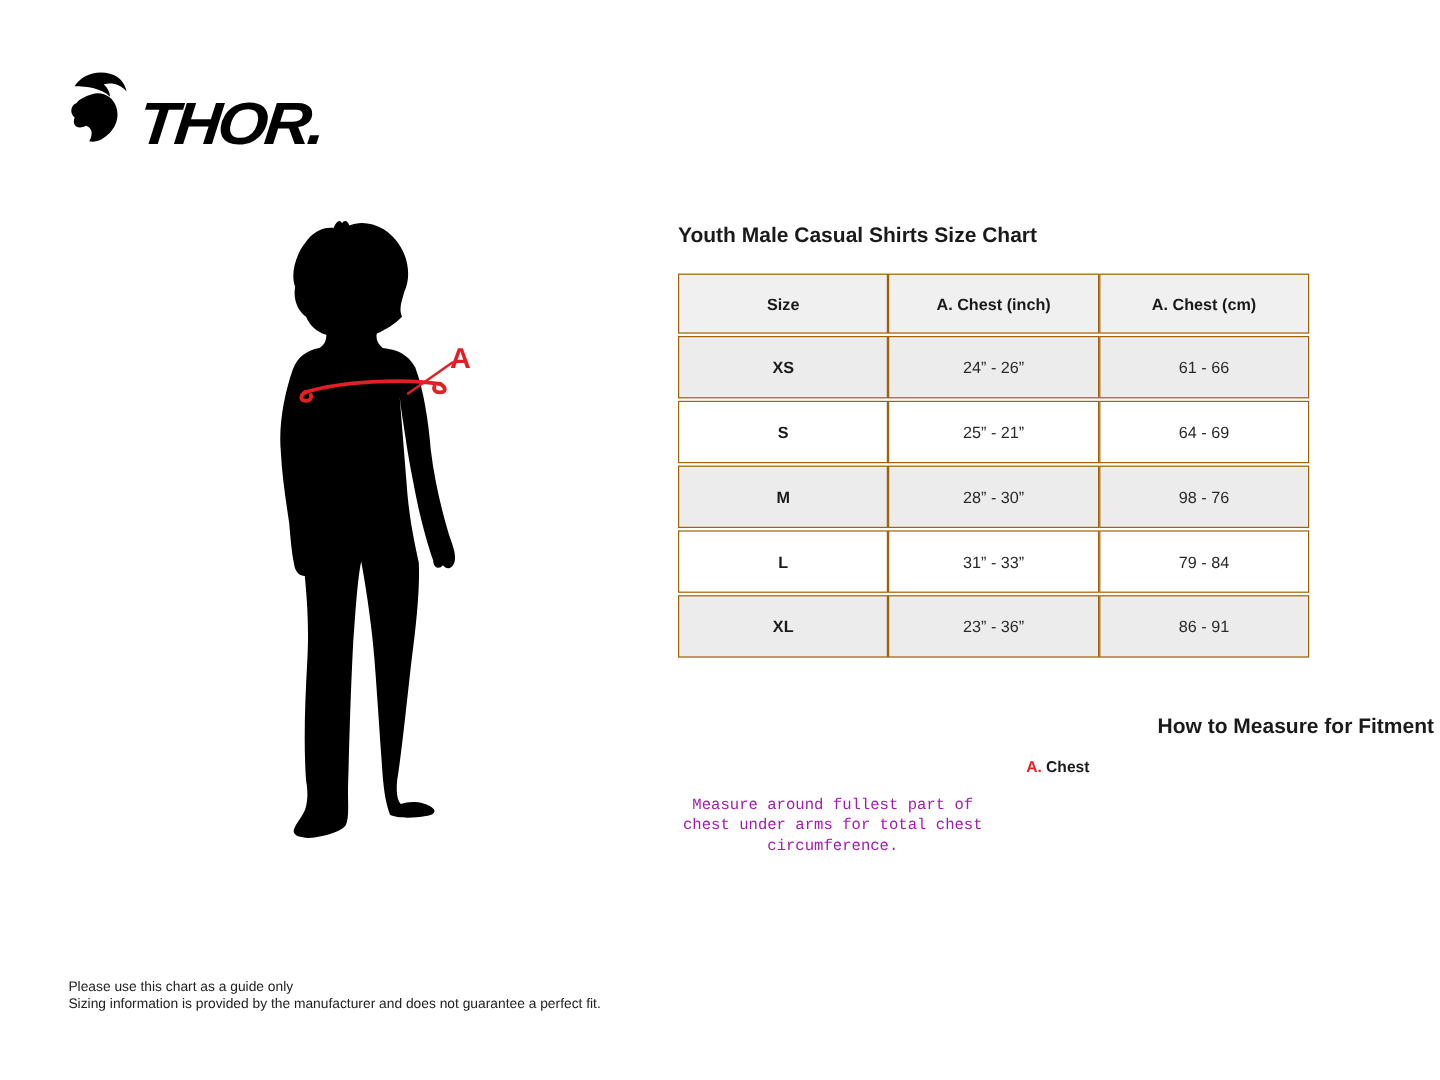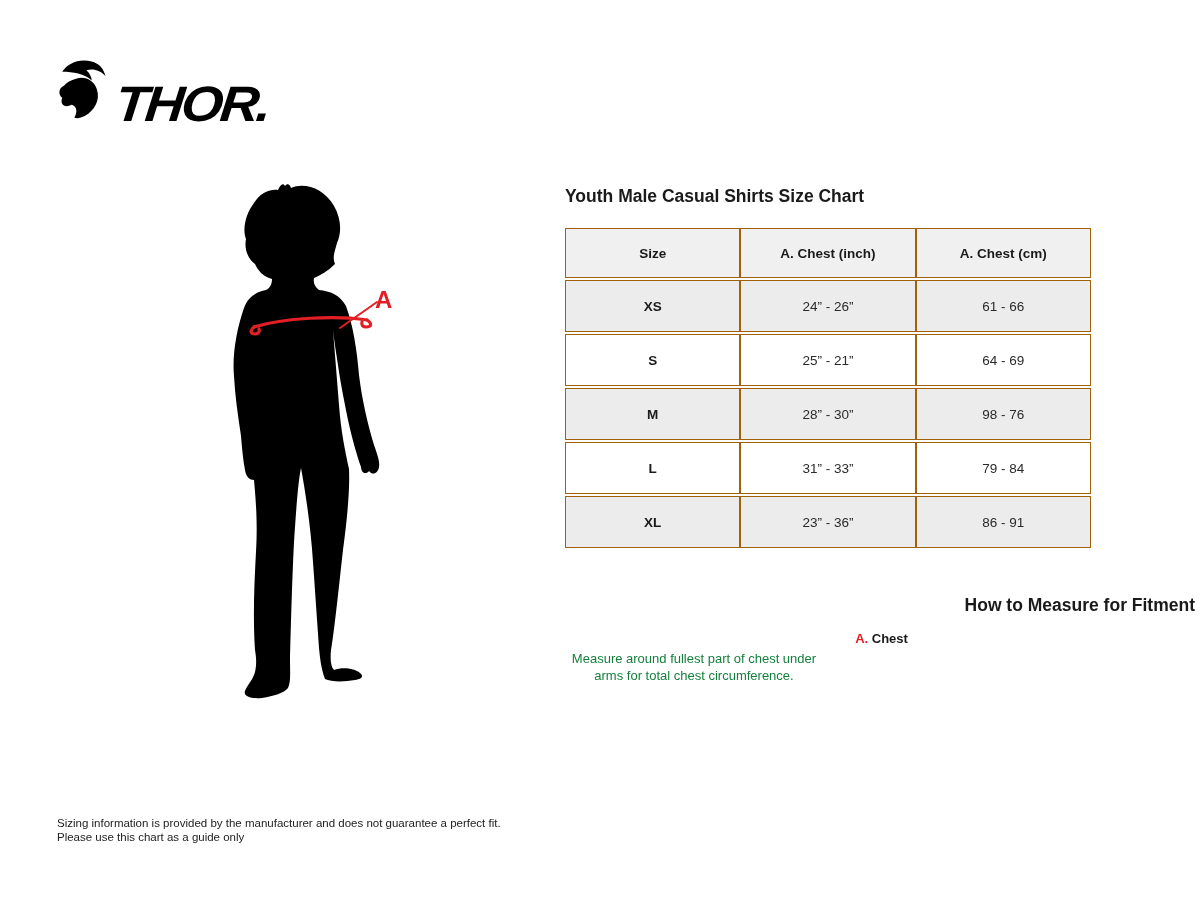--- a/index.html
+++ b/index.html
@@ -42,21 +42,21 @@
   table.size-table th { height: 50px; font-weight: bold; color: #1a1a1a; background: #f0f0f0; }
   table.size-table td { height: 52px; background: #ffffff; }
   table.size-table tbody tr:nth-child(odd) td { background: #ececec; }
   table.size-table td.c-size { font-weight: bold; color: #1a1a1a; }
 
   .measure-title { font-size: 17.5px; font-weight: bold; color: #1a1a1a; margin: 45px 0 15px 0; text-align: right; }
   .measure-item { margin-left: 3px; text-align: center; }
   .measure-head { font-size: 13px; font-weight: bold; }
   .measure-key { color: var(--accent-red, #e31f26); }
   .measure-name { color: #1a1a1a; }
-  .measure-desc { width: 252px; font-size: 13px; line-height: 17px; color: #15803d; margin-top: 4px; }
+  .measure-desc { width: 252px; font-size: 13px; line-height: 17px; color: #a21caf; margin-top: 16px; font-family: Liberation Mono, monospace; }
 
   .footer {
     position: absolute; left: 57px; top: 816px;
     font-size: 11.5px; line-height: 14px; color: #222;
   }
 </style>
 </head>
 <body>
 
 <div class="stage">
@@ -176,17 +176,17 @@
     <div class="measure-item">
       <div class="measure-head">
         <span class="measure-key">A.</span>
         <span class="measure-name">Chest</span>
       </div>
       <div class="measure-desc">Measure around fullest part of chest under arms for total chest circumference.</div>
     </div>
   </div>
 
   <div class="footer">
+    <div>Please use this chart as a guide only</div>
     <div>Sizing information is provided by the manufacturer and does not guarantee a perfect fit.</div>
-    <div>Please use this chart as a guide only</div>
   </div>
 
 </div>
 
 </body></html>

